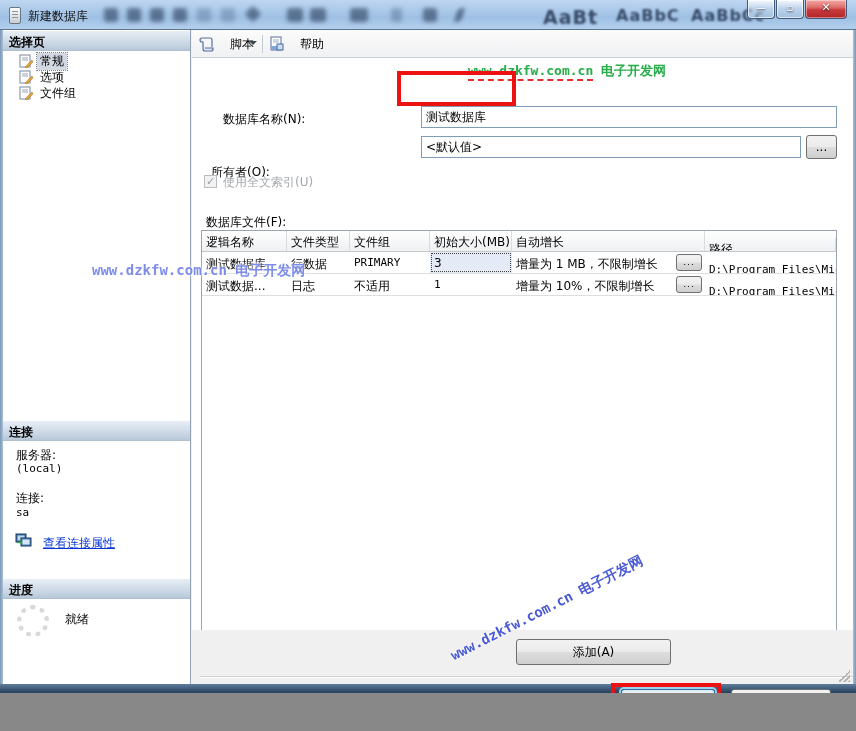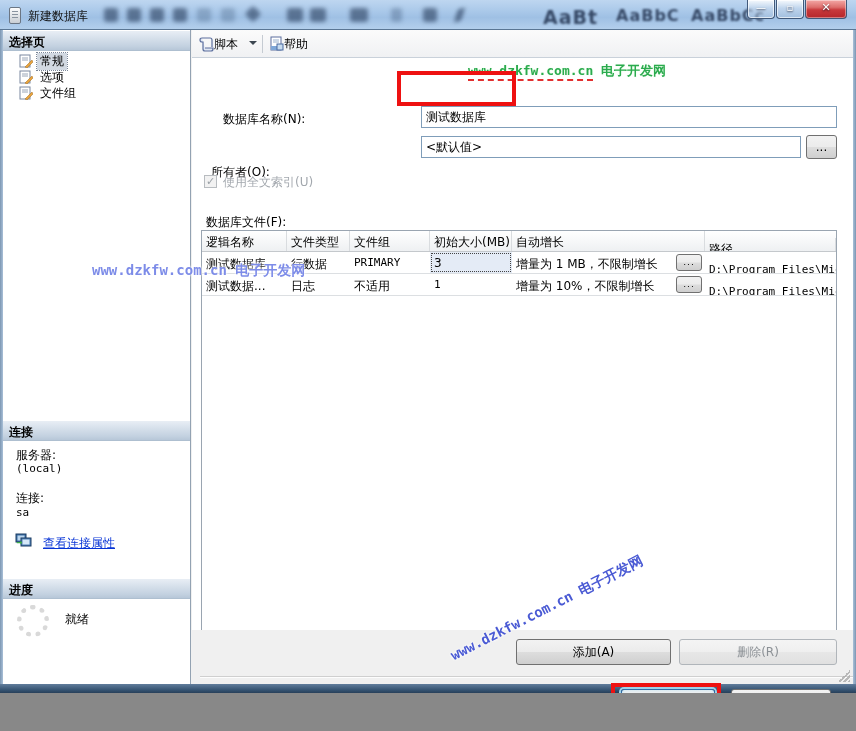--- a/index.html
+++ b/index.html
@@ -59,21 +59,21 @@
   .view-link { position:absolute; left:40px; top:505px; color:#0633d6; text-decoration:underline; cursor:pointer; }
   .link-ico { position:absolute; left:12px; top:503px; width:18px; height:16px; }
   .spinner { position:absolute; left:14px; top:575px; width:32px; height:32px; border-radius:50%;
     border:5px dotted #d9d9d9; }
   .ready-text { position:absolute; left:62px; top:581px; }
 
   
   .main { position:absolute; left:192px; top:30px; width:661px; bottom:9px; background:#fff; }
   .toolbar { position:absolute; left:0; top:0; right:0; height:28px; background:linear-gradient(#fbfbfb,#f0f1f3);
     border-bottom:1px solid #c9d1da; }
-  .tb-item { position:absolute; top:4px; height:20px; display:flex; align-items:center; gap:0; padding:0 3px; cursor:default; }
+  .tb-item { position:absolute; top:4px; height:20px; display:flex; align-items:center; gap:16px; padding:0 3px; cursor:default; }
   .tb-script{left:3px;} .tb-help{left:74px;}
   .tb-arrow { position:absolute; left:57px; top:11px; width:0; height:0; border:4px solid transparent; border-top-color:#3c4650; cursor:default; }
   .tb-sep { position:absolute; left:70px; top:5px; width:1px; height:18px; background:#c5cbd2; }
 
   .form-area { position:absolute; left:0; top:28px; right:0; height:572px; background:#fff; }
   .flabel { position:absolute; font-size:12px; }
   .fl-name{left:31px; top:53px;} .fl-owner{left:19px; top:83px;margin-top:23px;}
   .fl-files{left:14px; top:156px;}
   .txt-input { position:absolute; height:22px; border:1px solid #7f9db9; background:#fff; padding:2px 4px; font-size:12px; font-family:"DejaVu Sans", sans-serif; }
   .in-name{left:229px; top:48px; width:416px;}
@@ -288,21 +288,20 @@
           <div class="hs-thumb">
               <div class="hs-grip"></div>
             </div>
           <div class="hs-arrow hs-right"></div>
         </div>
       </div>
     </div>
 
     <div class="bottom-area">
       <button class="win-push btn btn-add">添加(A)</button>
-      <button class="win-push btn btn-del">删除(R)</button>
       <div class="etched"></div>
       <button class="win-push btn btn-ok">确定</button>
       <button class="win-push btn btn-cancel">取消</button>
     </div>
   </div>
 
   <div class="red-rect rr-name"></div>
   <div class="red-rect rr-ok"></div>
 
   <div class="wm wm-top"><span class="wm-url">www.dzkfw.com.cn</span> <span>电子开发网</span></div>

